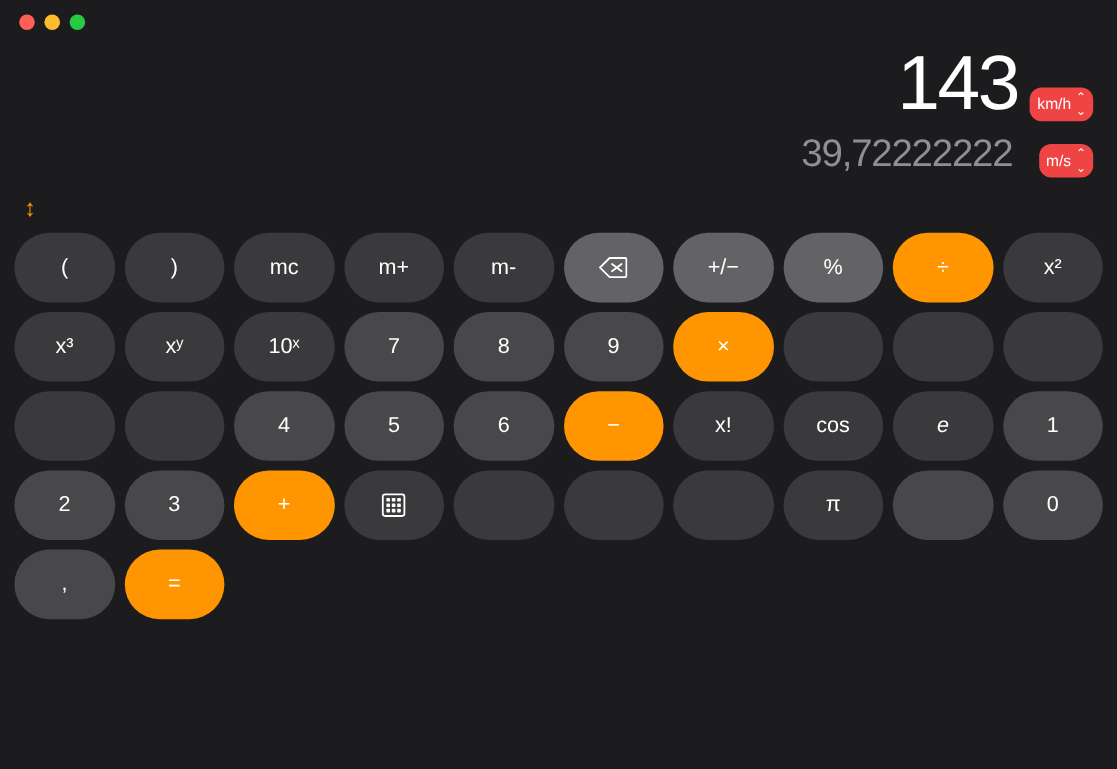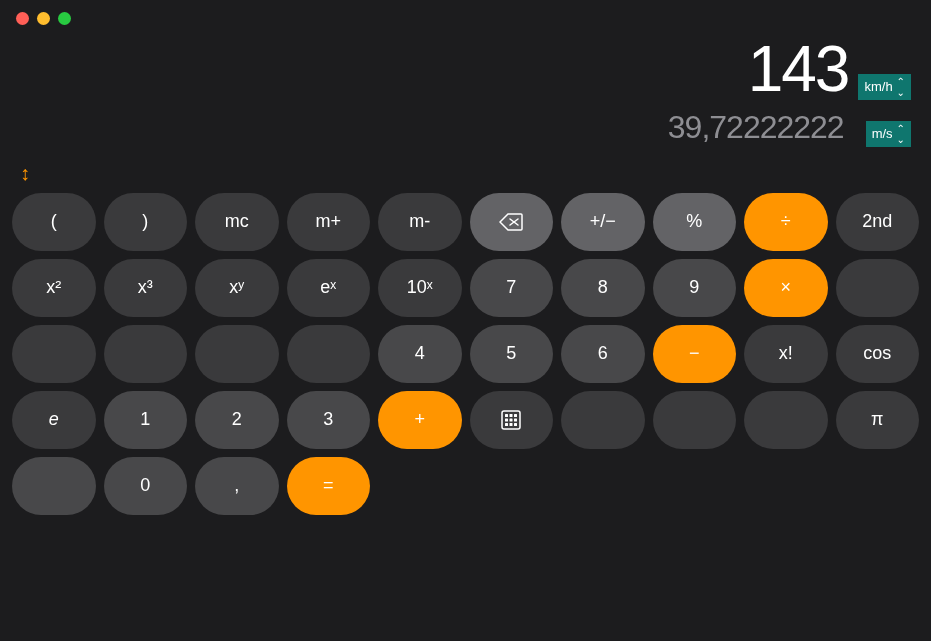--- a/index.html
+++ b/index.html
@@ -40,22 +40,22 @@
       font-size: 64px;
       font-weight: 300;
       color: #ffffff;
       letter-spacing: -2px;
       line-height: 1;
     }
 
     .unit-badge {
       display: inline-flex;
       align-items: center;
-      background: #0f766e;
-      border-radius: 0;
+      background: #ef4444;
+      border-radius: 10px;
       padding: 2px 6px;
       color: #ffffff;
       font-size: 13px;
       gap: 4px;
       cursor: pointer;
     }
 
     .unit-chevron {
       color: #ffffff;
       font-size: 10px;
@@ -155,25 +155,23 @@
     <button class="btn btn-backspace">
       <svg width="24" height="18" viewBox="0 0 24 18" fill="none" xmlns="http://www.w3.org/2000/svg">
       <path d="M9 1H22C22.5523 1 23 1.44772 23 2V16C23 16.5523 22.5523 17 22 17H9L1 9L9 1Z" stroke="white" stroke-width="1.5" fill="none"></path>
       <line x1="11" y1="6" x2="19" y2="12" stroke="white" stroke-width="1.5" stroke-linecap="round"></line>
       <line x1="19" y1="6" x2="11" y2="12" stroke="white" stroke-width="1.5" stroke-linecap="round"></line>
     </svg>
     </button>
     <button class="btn btn-sign">+/−</button>
     <button class="btn btn-percent">%</button>
     <button class="btn btn-orange">÷</button>
-    <button class="btn btn-dark">2nd</button>
     <button class="btn btn-dark">x²</button>
     <button class="btn btn-dark">x³</button>
     <button class="btn btn-dark">xʸ</button>
-    <button class="btn btn-dark">eˣ</button>
     <button class="btn btn-dark">10ˣ</button>
     <button class="btn btn-medium">7</button>
     <button class="btn btn-medium">8</button>
     <button class="btn btn-medium">9</button>
     <button class="btn btn-orange">×</button>
     <button class="btn btn-dark" style="font-size: 14px;"></button>
     <button class="btn btn-dark" style="font-size: 14px;"></button>
     <button class="btn btn-dark" style="font-size: 14px;"></button>
     <button class="btn btn-dark" style="font-size: 14px;"></button>
     <button class="btn btn-dark" style="font-size: 14px;"></button>

